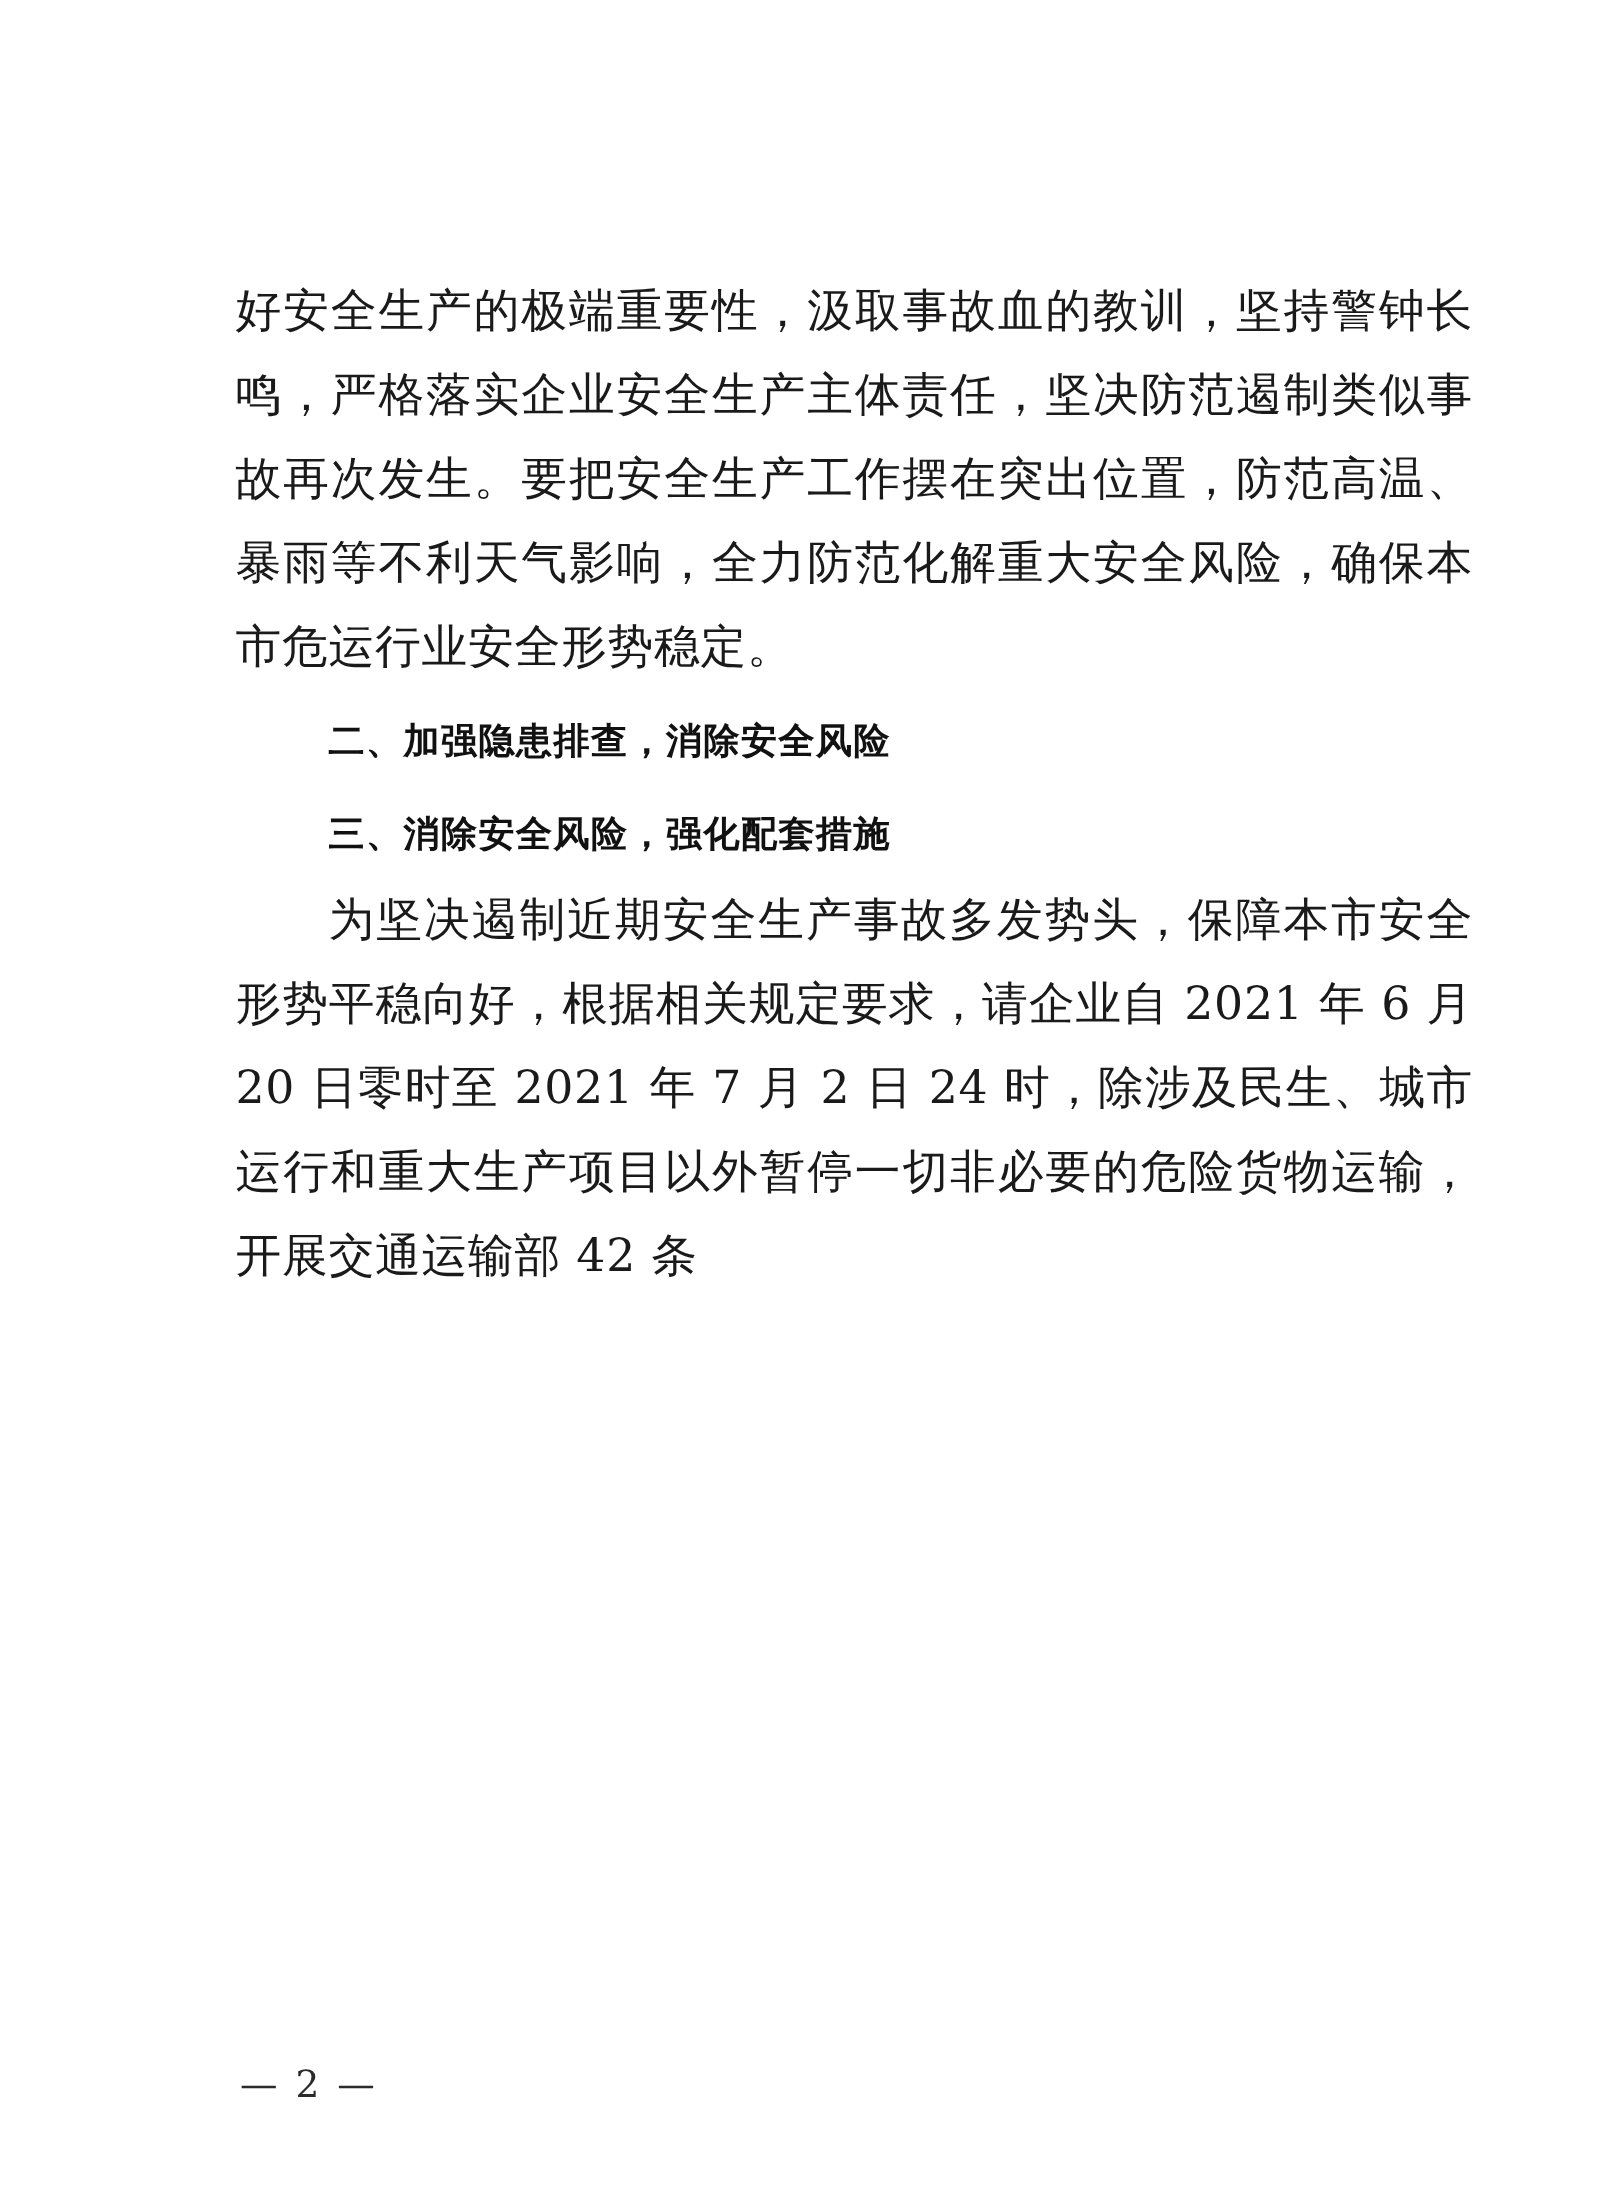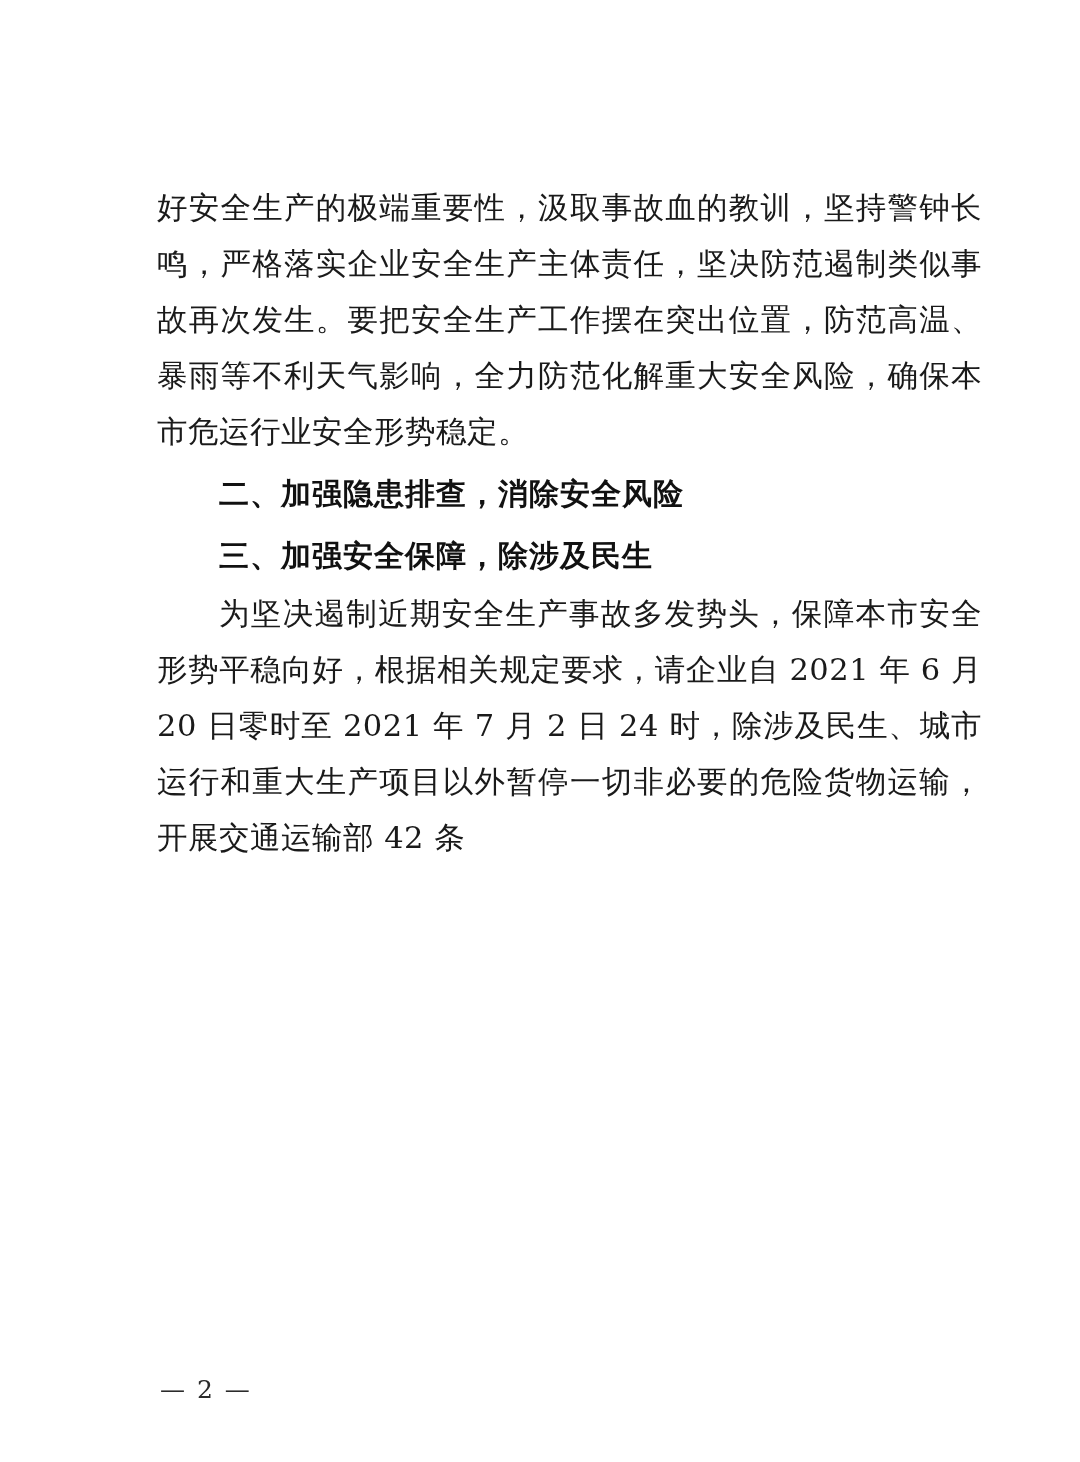--- a/index.html
+++ b/index.html
@@ -34,21 +34,21 @@
     margin: 0 0 0 0;
     text-indent: 0;
     font-weight: 400;
   }
   .para.indent {
     text-indent: 62px;
   }
   .heading {
     font-family: "DejaVu Sans", "Liberation Sans", sans-serif;
     font-weight: 700;
-    font-size: 30px;
+    font-size: 24px;
     line-height: 56px;
     text-indent: 62px;
     letter-spacing: 1px;
     margin: 6px 0 2px 0;
     color: #111;
   }
   .footer {
     position: absolute;
     left: 0;
     right: 0;
@@ -66,20 +66,20 @@
 
 <div class="page">
   <div class="doc-body">
 
     <p class="para">好安全生产的极端重要性，汲取事故血的教训，坚持警钟长鸣，严格落实企业安全生产主体责任，坚决防范遏制类似事故再次发生。要把安全生产工作摆在突出位置，防范高温、暴雨等不利天气影响，全力防范化解重大安全风险，确保本市危运行业安全形势稳定。</p>
 
     <p class="heading">二、加强隐患排查，消除安全风险</p>
 
 
 
-    <p class="heading">三、加强安全保障，除涉及民生</p>
+    <p class="heading">三、消除安全风险，强化配套措施</p>
 
     <p class="para indent">为坚决遏制近期安全生产事故多发势头，保障本市安全形势平稳向好，根据相关规定要求，请企业自 2021 年 6 月 20 日零时至 2021 年 7 月 2 日 24 时，除涉及民生、城市运行和重大生产项目以外暂停一切非必要的危险货物运输，开展交通运输部 42 条</p>
 
   </div>
 </div>
 
 <div class="footer">— 2 —</div>
 
 </body></html>

